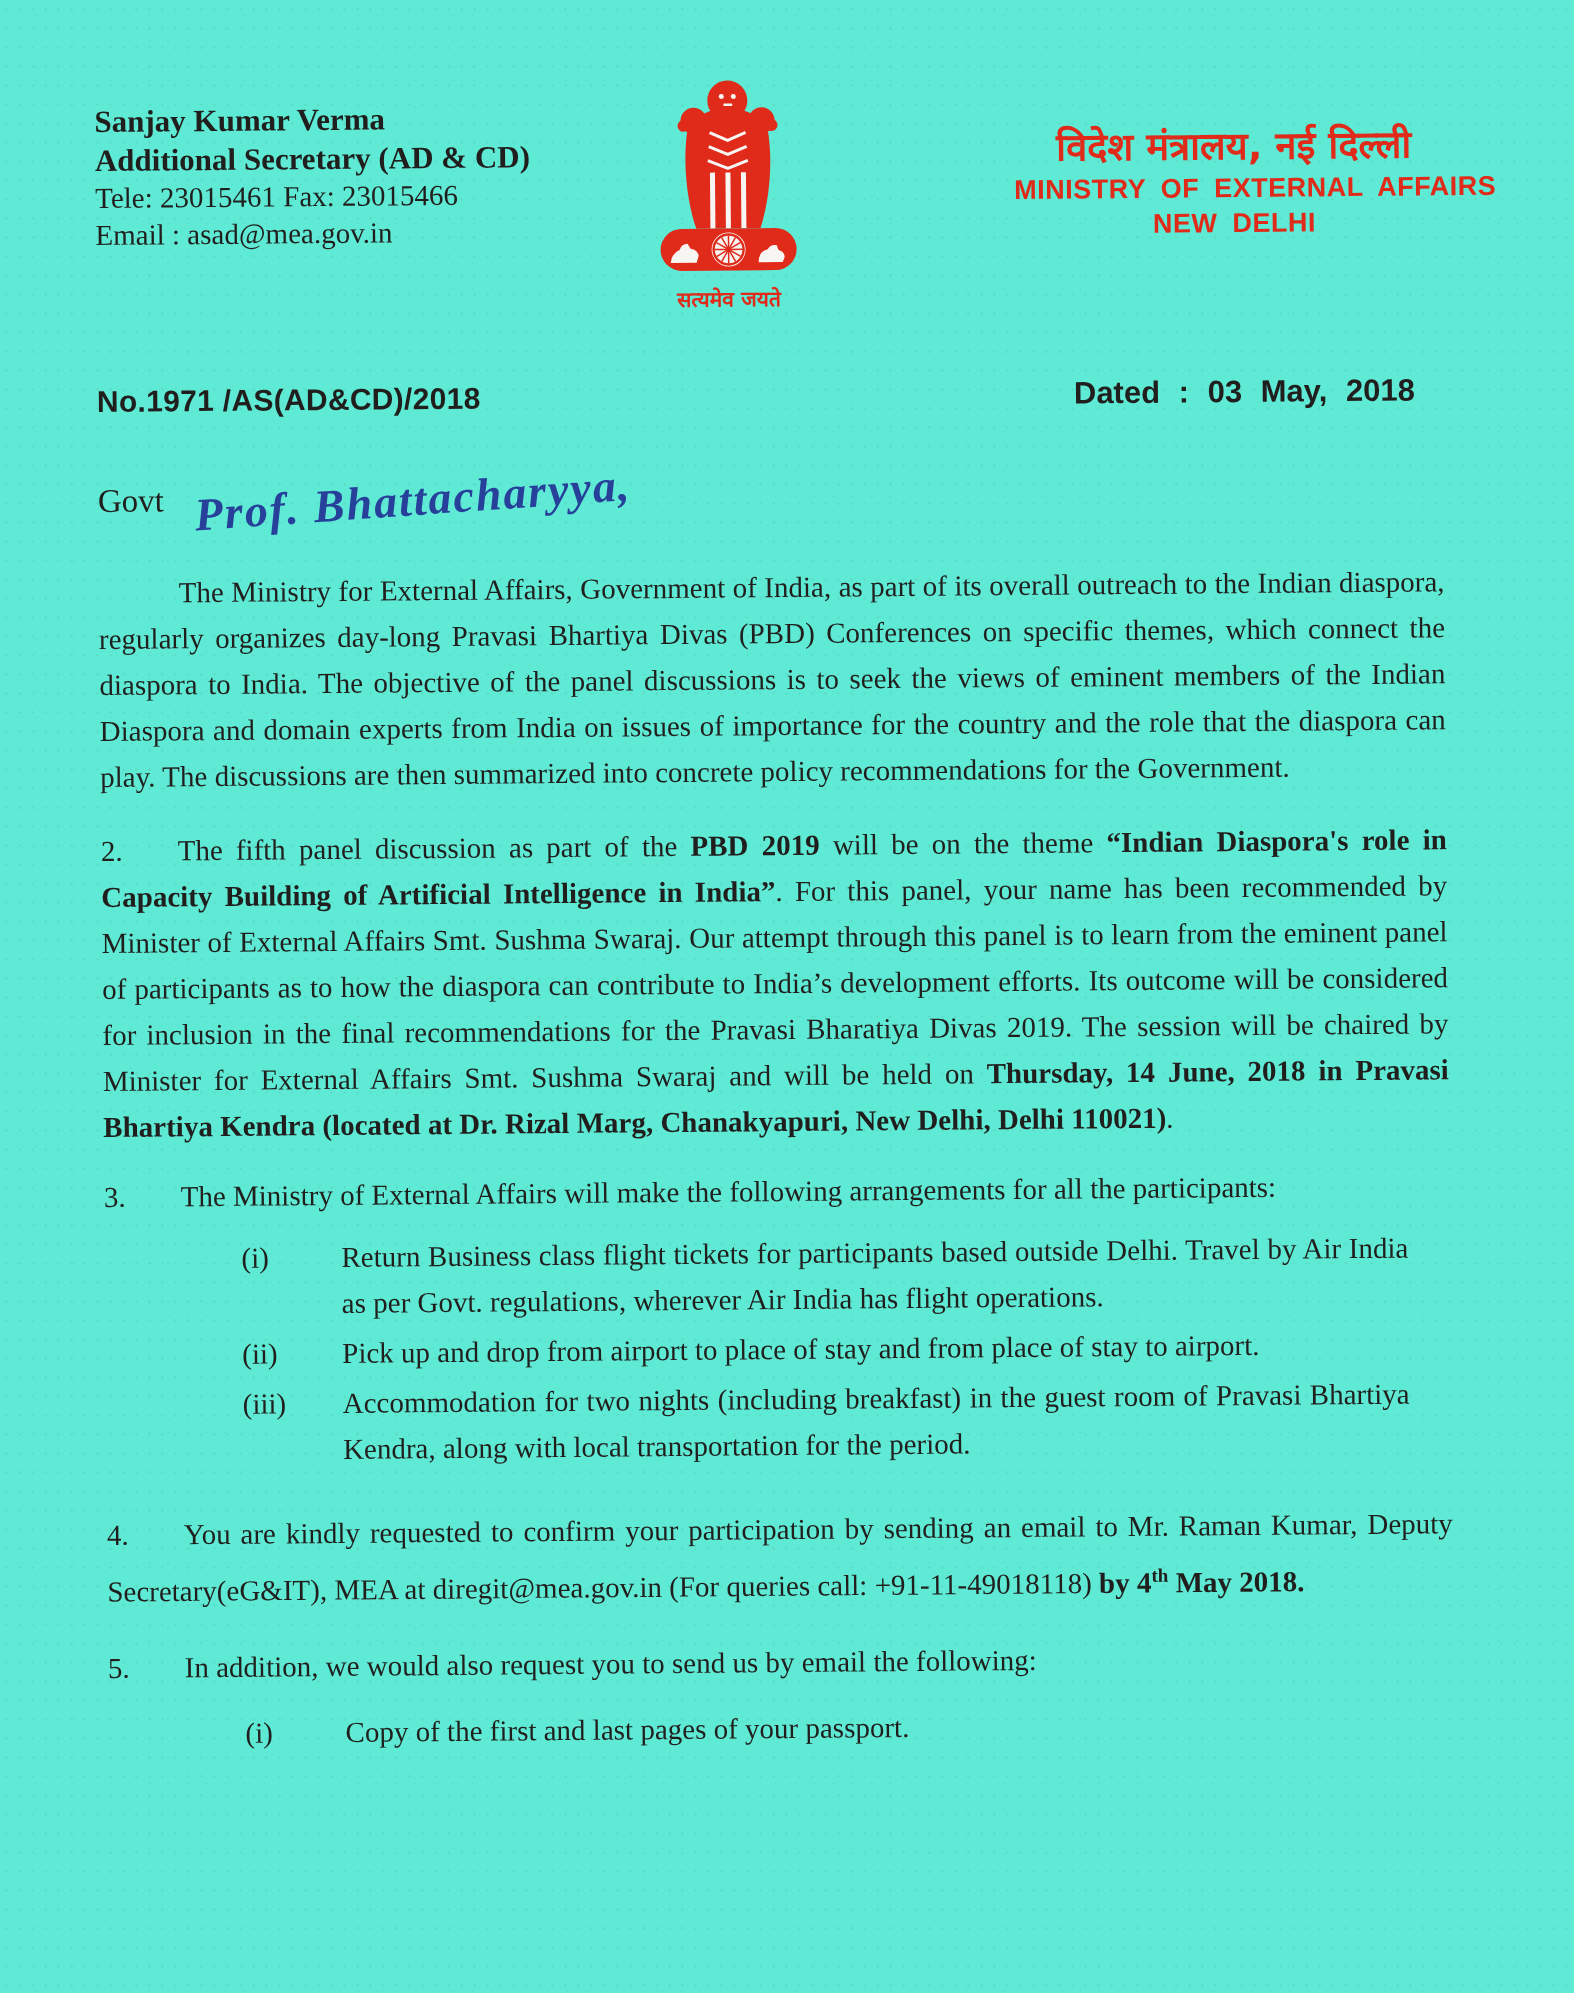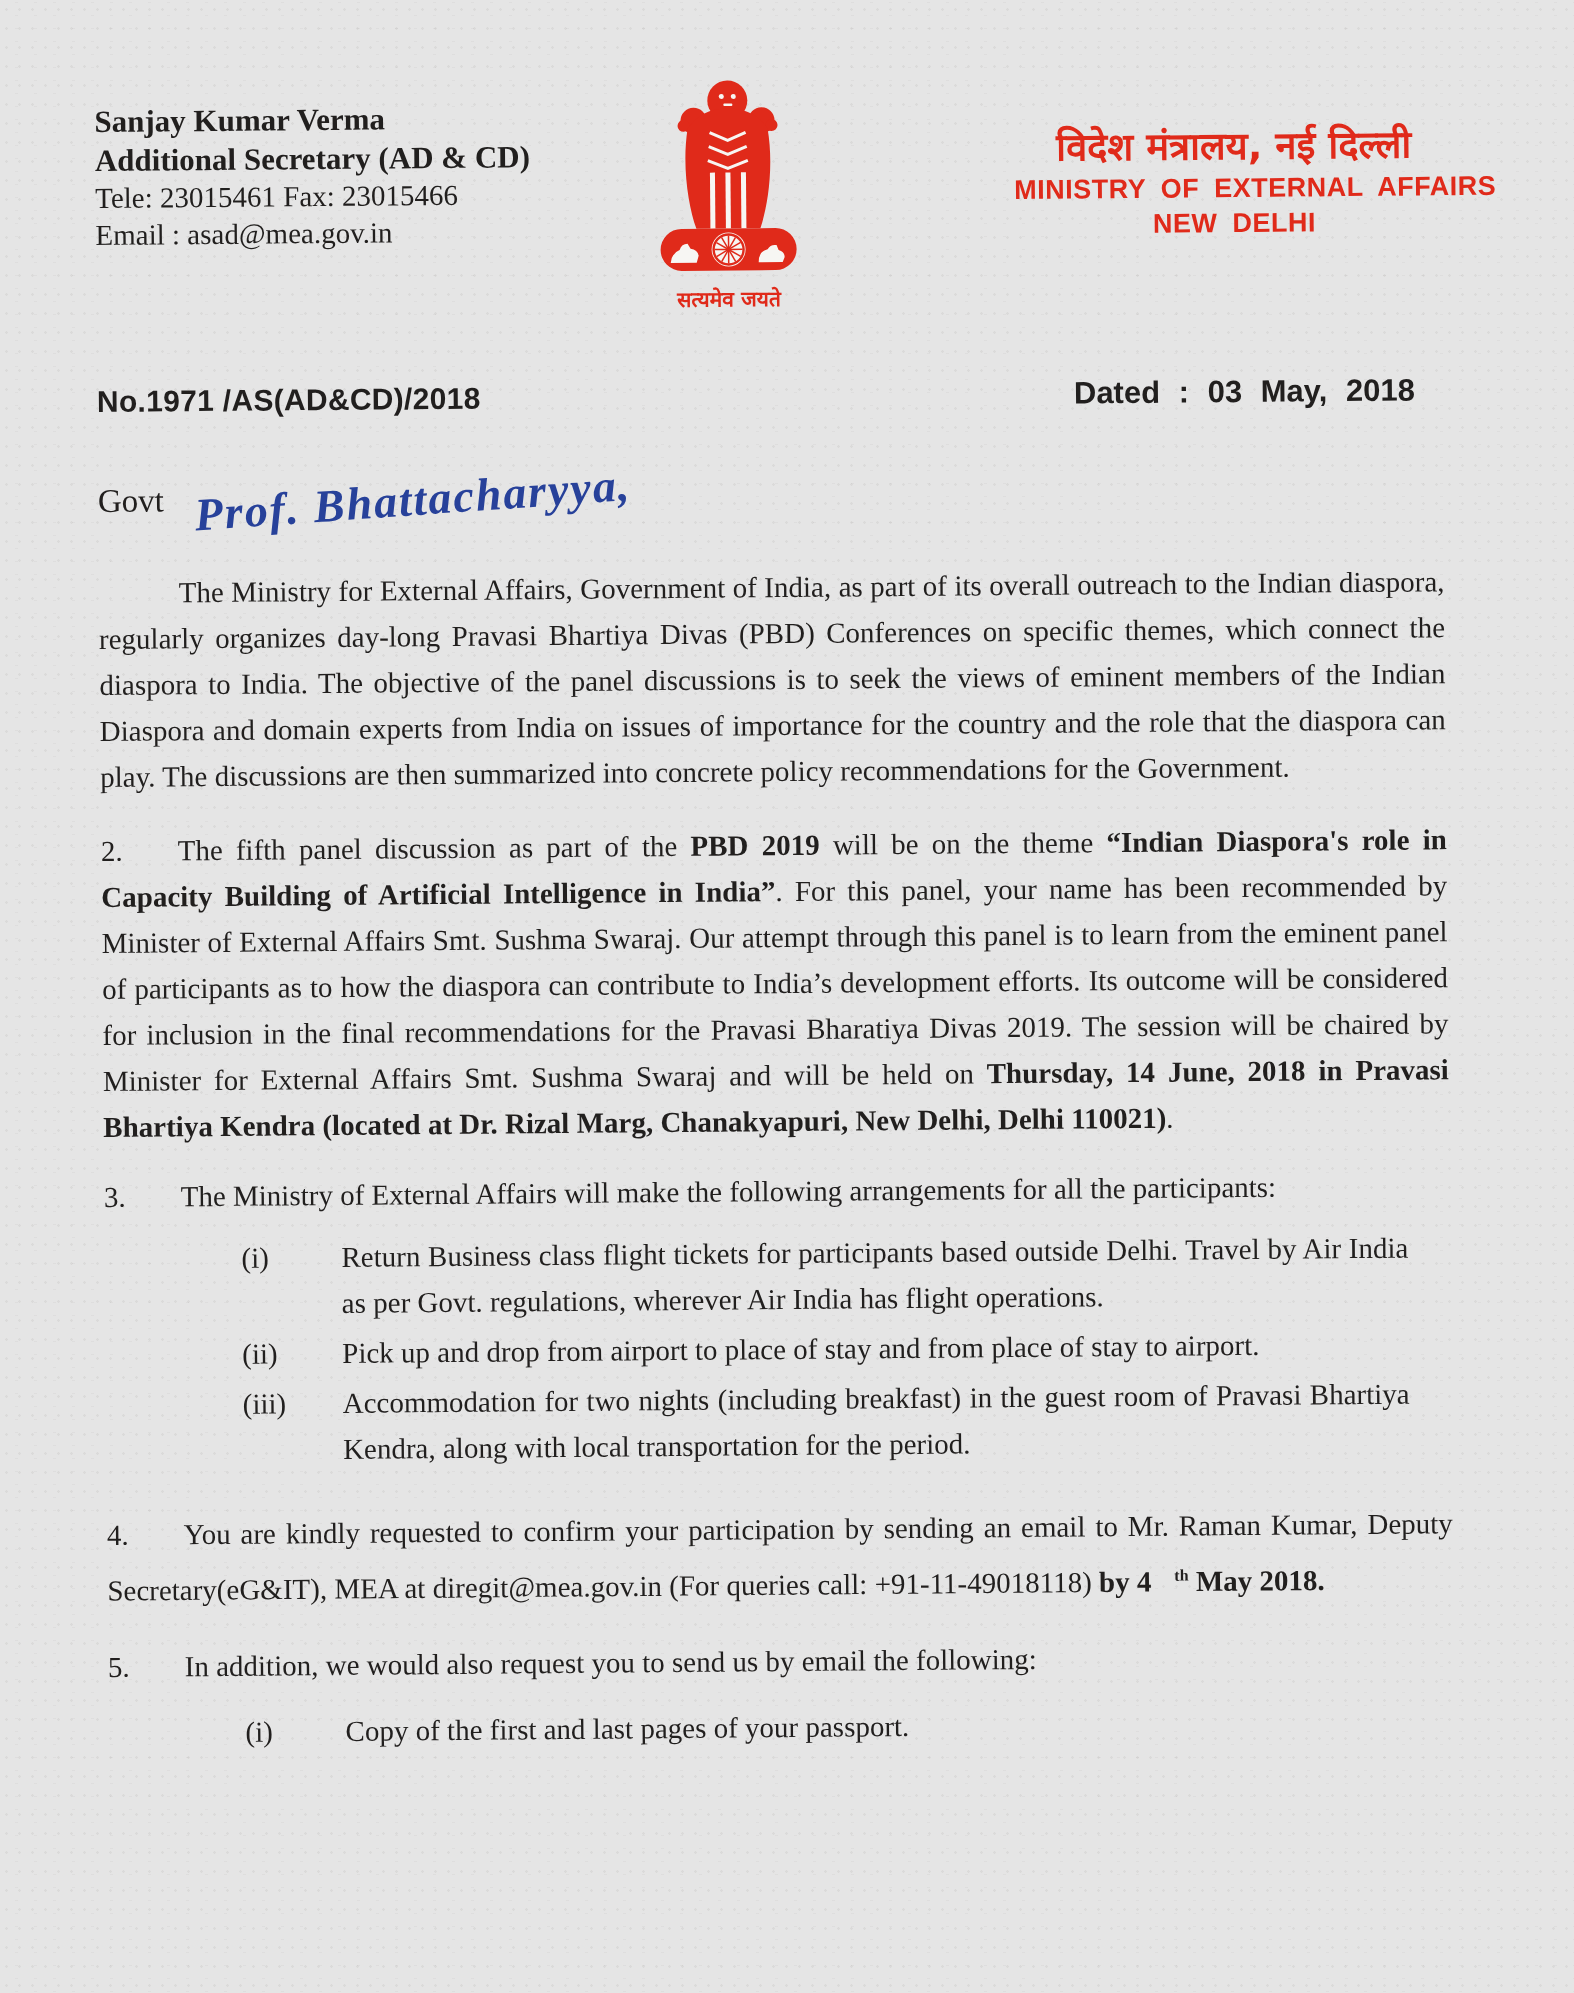--- a/index.html
+++ b/index.html
@@ -1,18 +1,18 @@
 <!DOCTYPE html>
 <html><head>
 <meta charset="utf-8">
 <style>
   html,body { margin:0; padding:0; background:#9a9a9a; }
   .sheet {
     position:relative; width:1574px; height:1993px;
-    background:#e5e5e5; overflow:hidden;
+    background:#5eead4; overflow:hidden;
     color:#211f1e; font-family:"Liberation Serif", serif;
   }
   .sheet::before {
     content:""; position:absolute; inset:0; pointer-events:none;
     background-image:
       radial-gradient(rgba(70,62,55,.065) 1px, transparent 1.3px),
       radial-gradient(rgba(70,62,55,.045) 1px, transparent 1.3px);
     background-size: 13px 19px, 19px 13px;
     background-position: 0 0, 7px 9px;
   }
@@ -53,21 +53,21 @@
           transform:rotate(-3.5deg) translateY(6px); }
 
   .para { margin:0; font-size:29px; line-height:46px; text-align:justify; }
   .p1 { margin-top:8px;  text-indent:80px; }
   .p2 { margin-top:28px; }
   .p3 { margin-top:24px; }
   .p4 { margin-top:36px; line-height:50px; }
   .p5 { margin-top:28px; }
   .pnum { margin-right:55px; }
   .bd { font-weight:bold; }
-  sup.bd { font-size:16px;margin-left:23px; }
+  sup.bd { font-size:19px; }
 
   .list { margin-top:16px; }
   .item { display:flex; font-size:29px; line-height:46px; }
   .item + .item { margin-top:4px; }
   .marker { flex:0 0 100px; margin-left:137px; }
   .itext  { flex:1; text-align:justify; margin-right:42px; }
 
   .final { margin-top:20px; }
 </style>
 </head>

